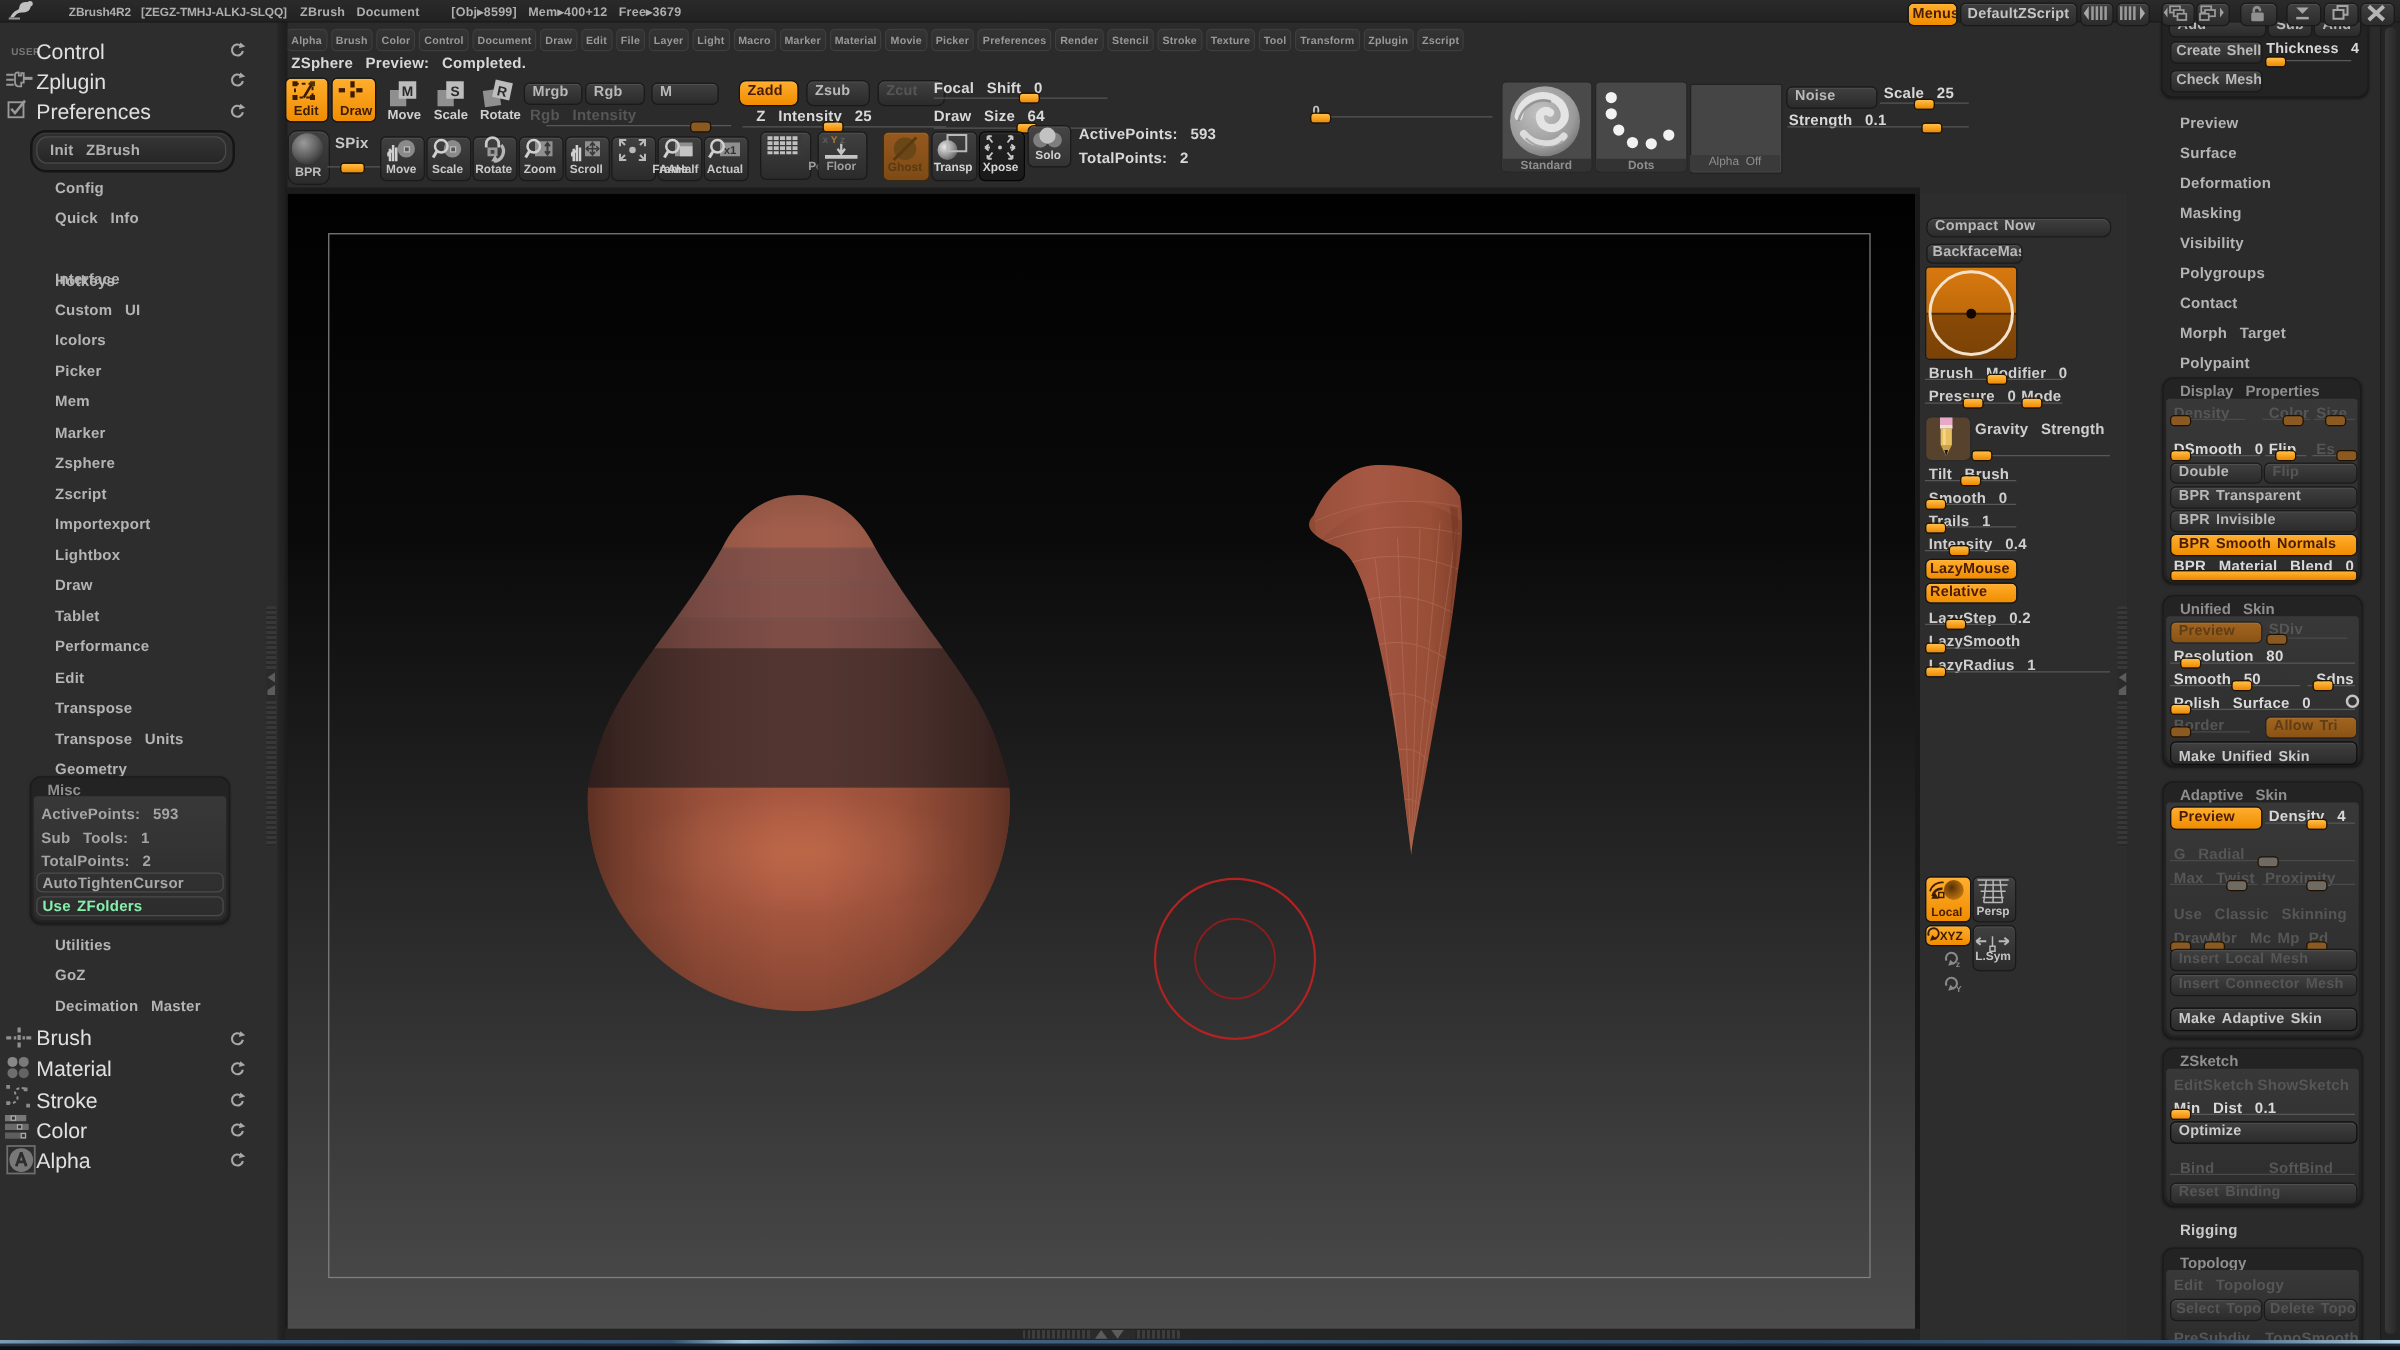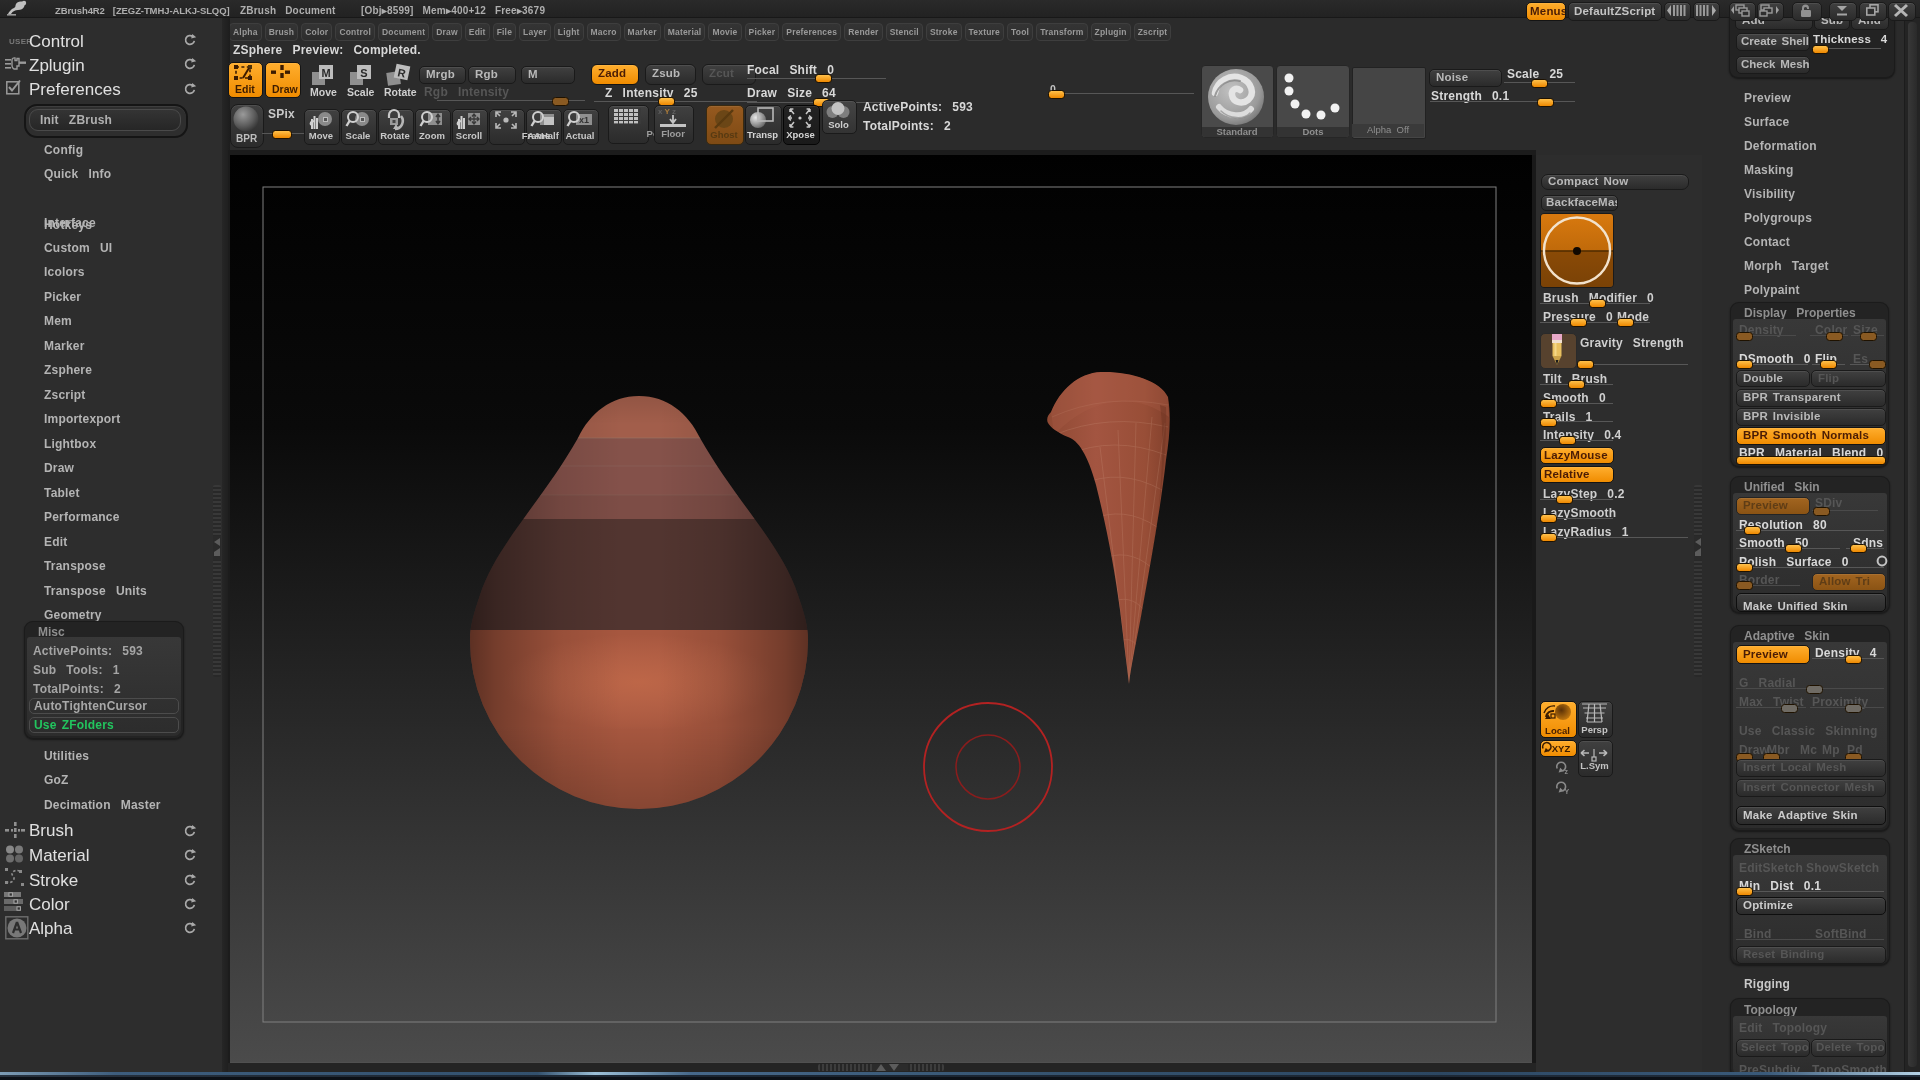--- a/index.html
+++ b/index.html
@@ -196,21 +196,21 @@
 
 <div class="panel" style="left:24px;top:621px;width:160px;height:118px;"></div>
 <div class="phead" style="left:38px;top:625px;">Misc</div>
 <div class="pbody" style="left:27px;top:637px;width:154px;height:99px;"></div>
 <div class="t" style="left:33px;top:645px;color:#a5a5a5;">ActivePoints:&nbsp; 593</div>
 <div class="t" style="left:33px;top:664px;color:#a5a5a5;">Sub&nbsp; Tools:&nbsp; 1</div>
 <div class="t" style="left:33px;top:683px;color:#a5a5a5;">TotalPoints:&nbsp; 2</div>
 <div class="a" style="left:29px;top:698px;width:148px;height:14px;border:1px solid #4c4c4c;border-radius:5px;"></div>
 <div class="t" style="left:34px;top:700px;color:#a8a8a8;">AutoTightenCursor</div>
 <div class="a" style="left:29px;top:717px;width:148px;height:14px;border:1px solid #4c4c4c;border-radius:5px;"></div>
-<div class="t" style="left:34px;top:719px;color:#22c55e;">Use&nbsp;ZFolders</div>
+<div class="t" style="left:34px;top:719px;color:#86efac;">Use&nbsp;ZFolders</div>
 
 <div class="t" style="left:44px;top:750px;">Utilities</div>
 <div class="t" style="left:44px;top:774px;">GoZ</div>
 <div class="t" style="left:44px;top:799px;">Decimation&nbsp; Master</div>
 
 <svg class="ic" width="22" height="16" viewBox="0 0 22 16" style="left:5px;top:822px;">
   <g fill="#909090">
         <rect x="9" y="0" width="2.6" height="4"></rect>
         <rect x="9" y="6" width="2.6" height="4"></rect>
         <rect x="9" y="12" width="2.6" height="4"></rect>

